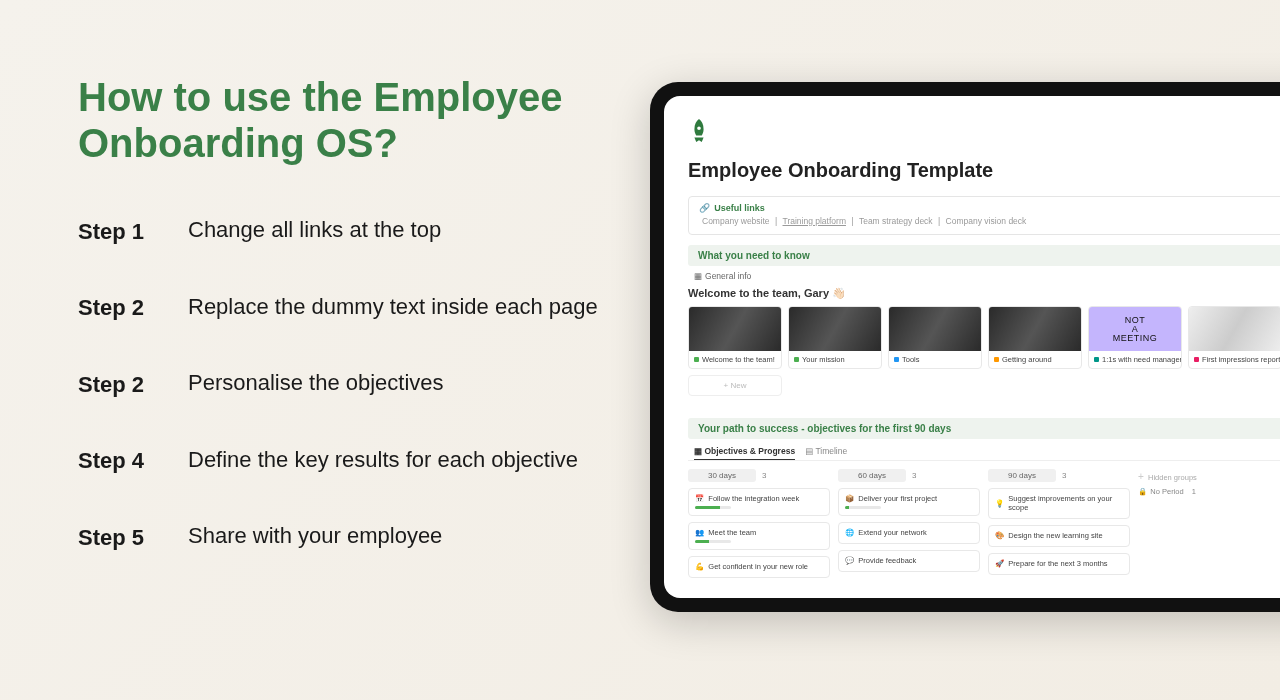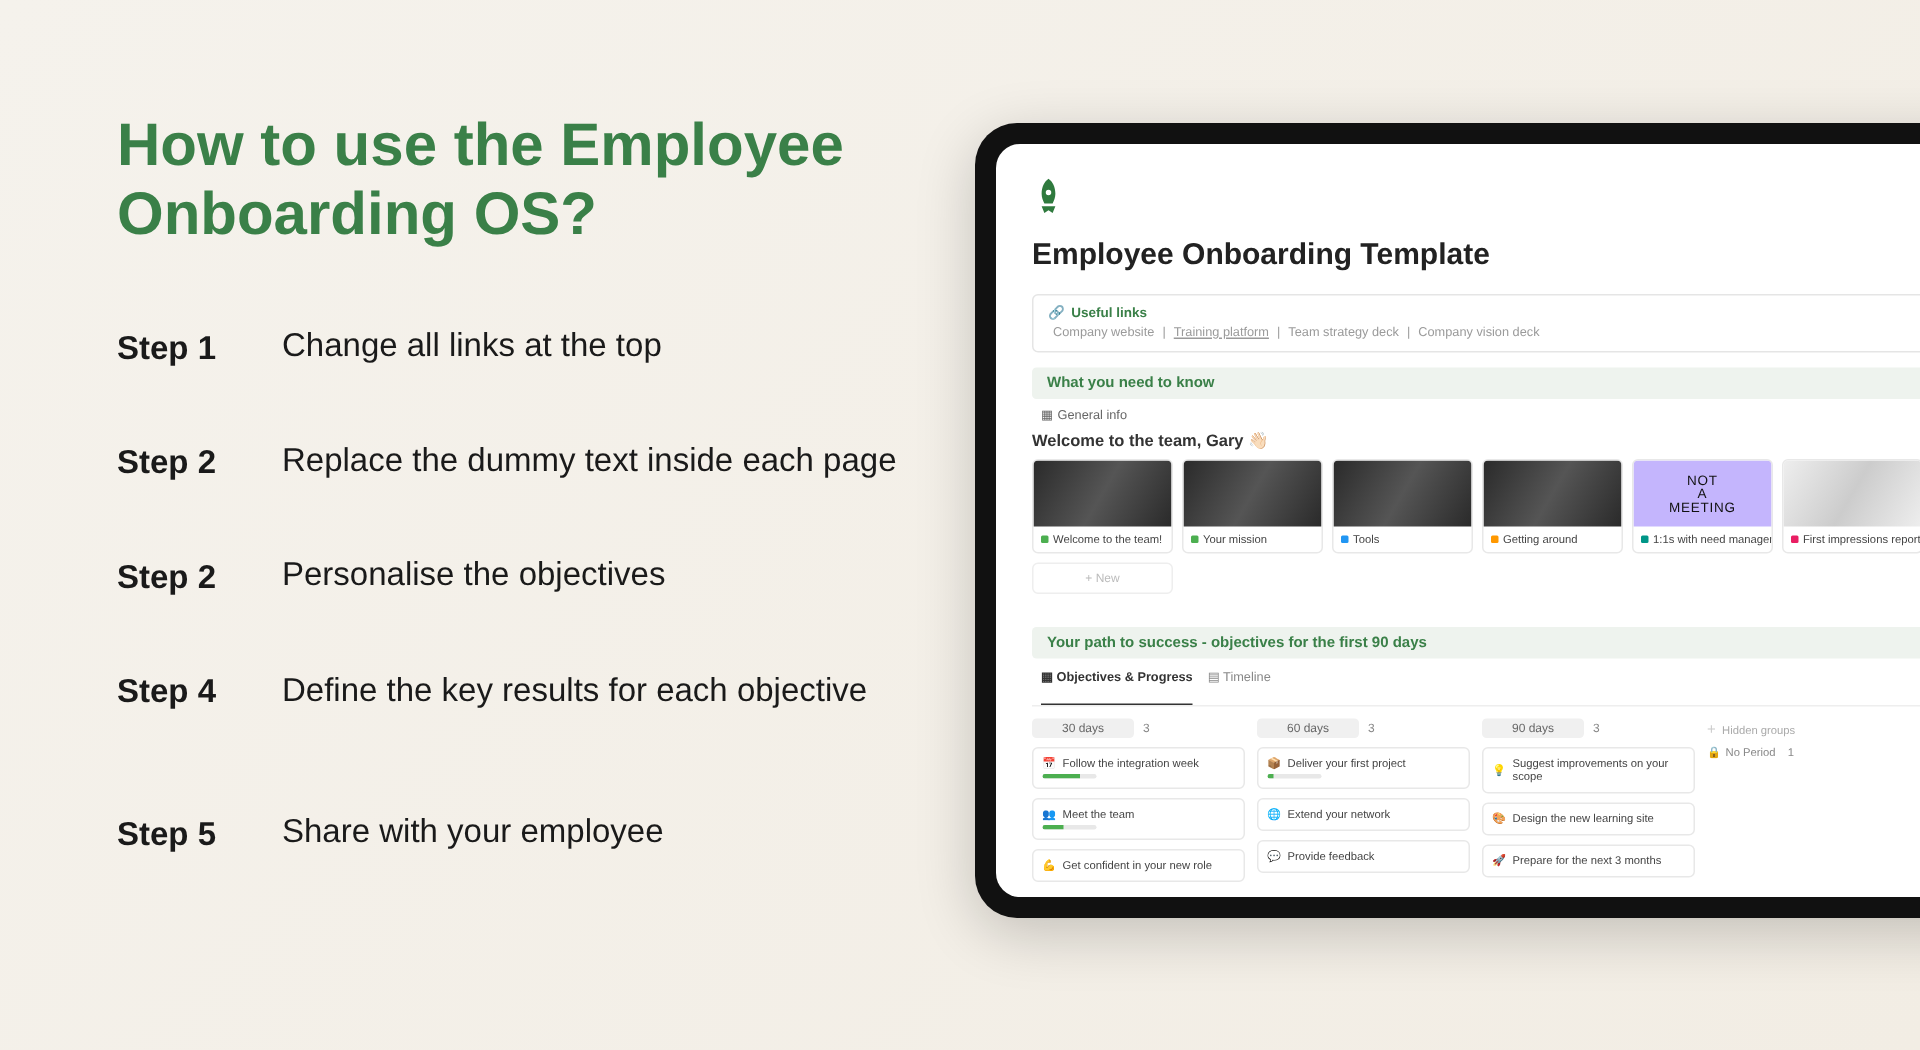--- a/index.html
+++ b/index.html
@@ -122,21 +122,21 @@
   }
   .dot { width:5px; height:5px; display:inline-block; border-radius:1px; flex-shrink:0;}
   .dot.green{background:#4caf50;} .dot.blue{background:#2196f3;} .dot.orange{background:#ff9800;} .dot.teal{background:#009688;} .dot.red{background:#e91e63;}
   .new-btn {
     border:1px solid #eee; border-radius:4px; width:94px;
     text-align:center; padding:5px 0; color:#bbb; font-size:8px;
   }
 
   .path-title { margin-top: 22px; }
   .tabs { display:flex; gap:10px; font-size:8.5px; color:#888; padding:4px 6px 0; }
-  .tab-active { color:#333; font-weight:600; border-bottom: 1.5px solid #333; padding-bottom:13px;}
+  .tab-active { color:#333; font-weight:600; border-bottom: 1.5px solid #333; padding-bottom:3px;}
   .sep { height:1px; background:#eee; margin: 0 0 8px; }
 
   .obj-row { display:flex; gap:8px; }
   .obj-col { width: 142px; flex-shrink:0; }
   .col-head { display:flex; align-items:center; gap:6px; font-size:8px; color:#888; margin-bottom:6px;}
   .col-head .pill { background:#f0f0f0; color:#666; padding:2px 20px; border-radius:3px; font-weight:500;}
   .obj-card {
     border:1px solid #e8e8e8; border-radius:4px;
     padding:5px 6px 6px; margin-bottom:6px;
     font-size:7.5px; color:#444;
@@ -168,21 +168,21 @@
       <div class="step-text">Replace the dummy text inside each page</div>
     </div>
     <div class="step-row">
       <div class="step-label">Step 2</div>
       <div class="step-text">Personalise the objectives</div>
     </div>
     <div class="step-row">
       <div class="step-label">Step 4</div>
       <div class="step-text">Define the key results for each objective</div>
     </div>
-    <div class="step-row" style="margin-top:18px;">
+    <div class="step-row" style="">
       <div class="step-label">Step 5</div>
       <div class="step-text">Share with your employee</div>
     </div>
   </div>
 </div>
 
 <div class="tablet">
   <div class="screen">
 
     <div class="rocket">

